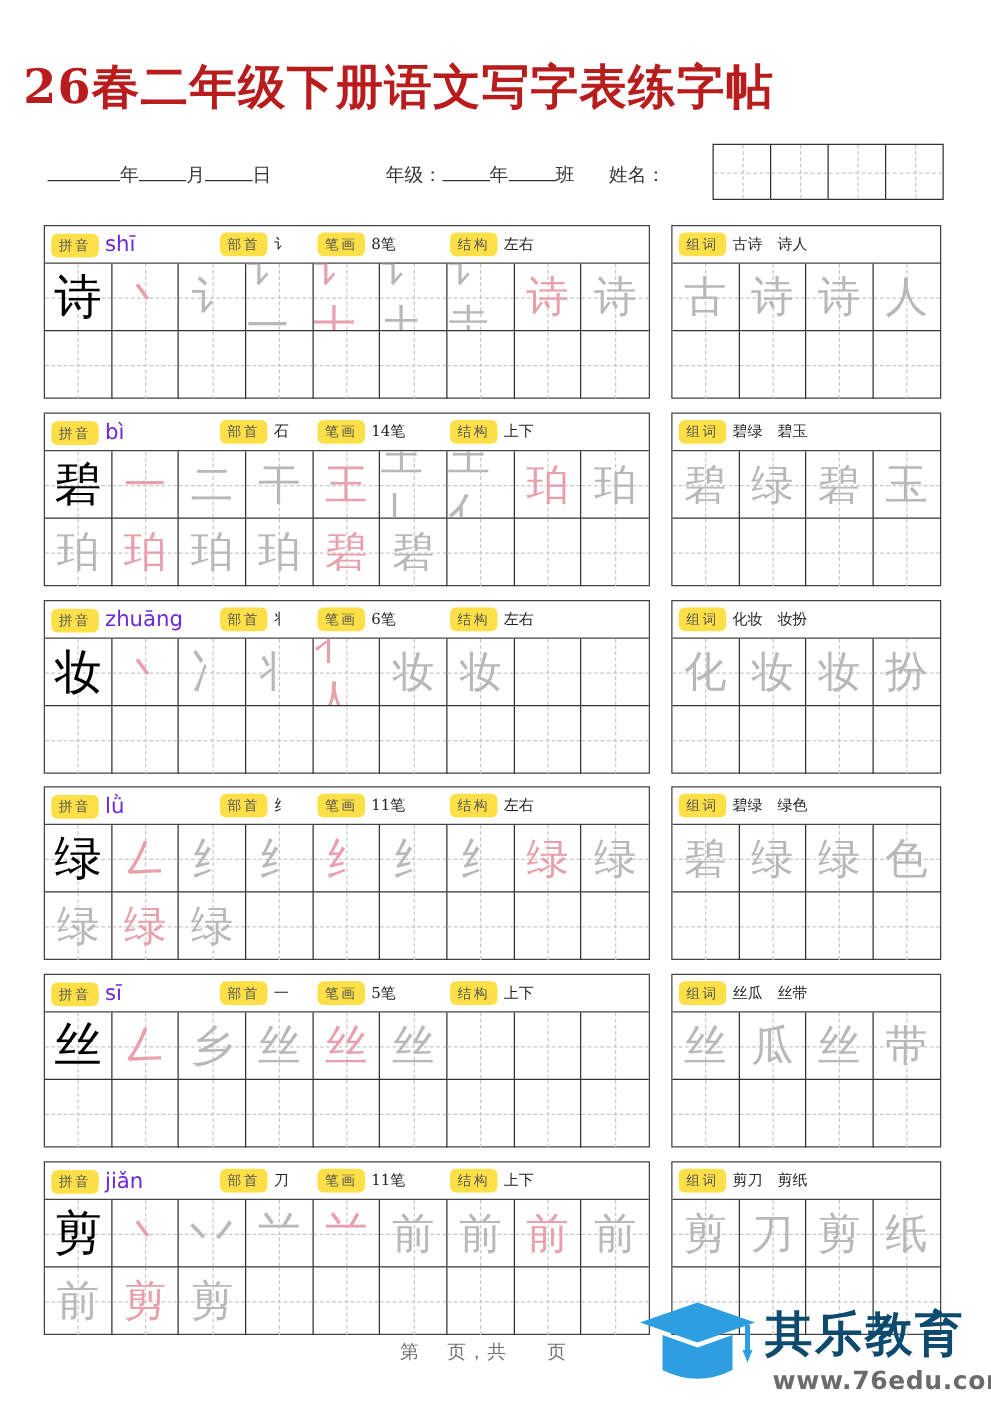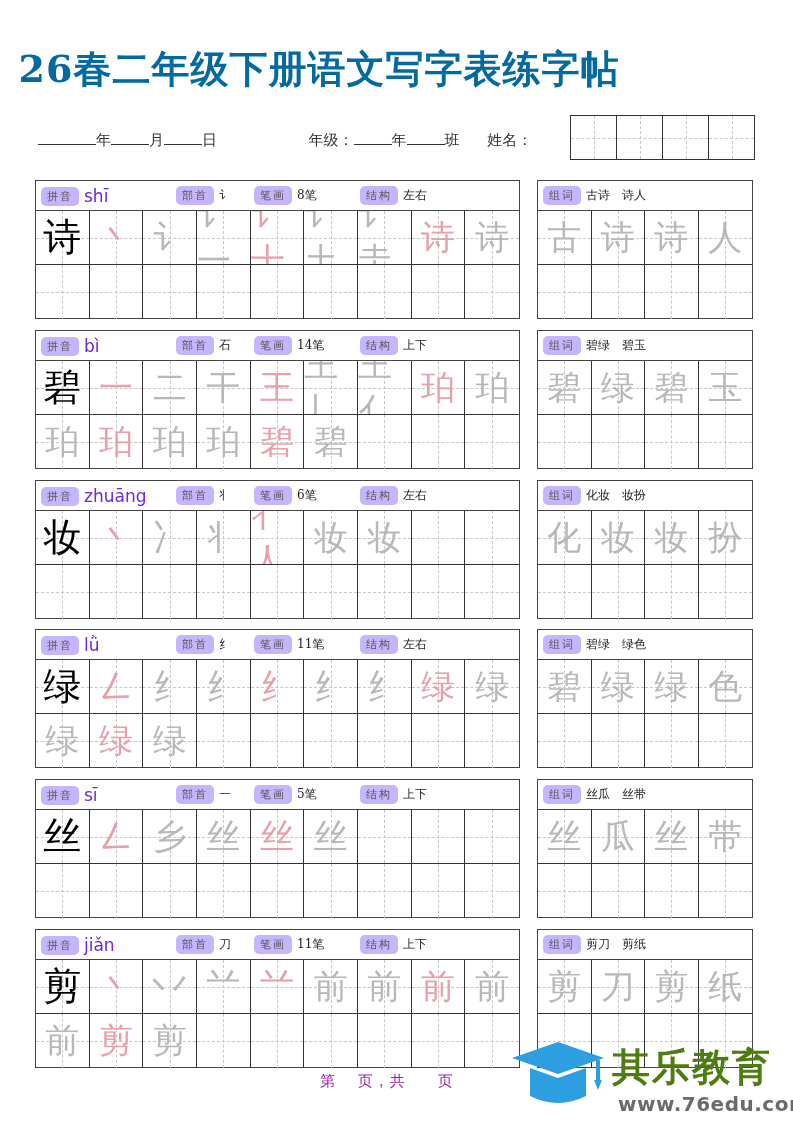--- a/index.html
+++ b/index.html
@@ -1,53 +1,53 @@
 <!DOCTYPE html>
 <html><head>
 <meta charset="utf-8">
 <style>
   html, body { margin:0; padding:0; background:#fff; }
   body { width:793px; height:1122px; position:relative; overflow:hidden;
          font-family:"DejaVu Sans", "Liberation Sans", sans-serif; color:#111; }
   .title { position:absolute; left:0; top:44px; width:638px; text-align:center;
            font-family:"DejaVu Serif","Liberation Serif", serif; font-weight:bold;
-           font-size:38px; letter-spacing:1px; color:#0369a1; }
+           font-size:38px; letter-spacing:1px; color:#b91c1c; }
   .infoline { position:absolute; top:130px; left:38px; font-size:15px; color:#333;
               font-family:"DejaVu Serif","Liberation Serif", serif; white-space:nowrap; }
   .blank { display:inline-block; border-bottom:1px solid #333; height:14px; vertical-align:baseline; }
   .namebox { position:absolute; left:570px; top:115px; width:185px; height:45px;
              border:1.5px solid #333; display:flex; box-sizing:border-box; }
   .namebox .c { flex:1; border-right:1.5px solid #333; position:relative; }
   .namebox .c:last-child { border-right:none; }
 
   .panel { position:absolute; border:1px solid #444; box-sizing:border-box; background:#fff; }
   .phead { height:30px; border-bottom:1px solid #444; display:flex; align-items:center;
            font-size:12px; position:relative; box-sizing:border-box; }
-  .tag { background:#c4b5fd; color:#555; border-radius:5px; padding:2px 6px; font-size:11px;
+  .tag { background:#fde047; color:#555; border-radius:5px; padding:2px 6px; font-size:11px;
          font-family:"DejaVu Serif","Liberation Serif",serif; letter-spacing:2px; }
   .val { font-size:12px; color:#222; font-family:"DejaVu Serif","Liberation Serif",serif; margin-left:5px; }
   .pinyin { font-size:17px; color:#6d28d9; margin-left:5px; font-family:"DejaVu Sans","Liberation Sans",sans-serif; }
   .hitem { position:absolute; display:flex; align-items:center; top:5px; }
 
   .grid { display:grid; }
   .cell { position:relative; border-right:1px solid #333; border-bottom:1px solid #333; box-sizing:border-box;
           display:flex; align-items:center; justify-content:center; overflow:hidden; }
   .cell:before { content:""; position:absolute; left:0; right:0; top:50%; border-top:1px dashed #c8c8c8; }
   .cell:after  { content:""; position:absolute; top:0; bottom:0; left:50%; border-left:1px dashed #c8c8c8; }
   .cell span { position:relative; z-index:1; font-family:"DejaVu Serif","Liberation Serif",serif; }
   .main-ch { font-size:38px; color:#000; }
   .trace { font-size:34px; color:#b8b8b8; }
   .trace.pink { color:#e8a0ac; }
   .lastcol { border-right:none; }
   .lastrow { border-bottom:none; }
 
-  .footer { position:absolute; top:1072px; left:320px; font-size:15px; color:#a21caf; letter-spacing:1px;
+  .footer { position:absolute; top:1072px; left:320px; font-size:15px; color:#737373; letter-spacing:1px;
             font-family:"DejaVu Sans","Liberation Sans",sans-serif; white-space:pre; }
   .logo { position:absolute; left:510px; top:1040px; width:283px; height:82px; }
-  .logo .brand { position:absolute; left:102px; top:2px; font-size:38px; font-weight:bold; color:#4d7c0f;
+  .logo .brand { position:absolute; left:102px; top:2px; font-size:38px; font-weight:bold; color:#0c4a6e;
                  letter-spacing:2px; font-family:"DejaVu Sans","Liberation Sans",sans-serif; }
   .logo .url { position:absolute; left:108px; top:52px; font-size:20px; font-weight:bold; color:#6b6b6b;
                font-family:"DejaVu Sans","Liberation Sans",sans-serif; letter-spacing:0.5px; }
 </style>
 </head>
 <body>
 
 <div class="title">26春二年级下册语文写字表练字帖</div>
 
 <div class="infoline">

